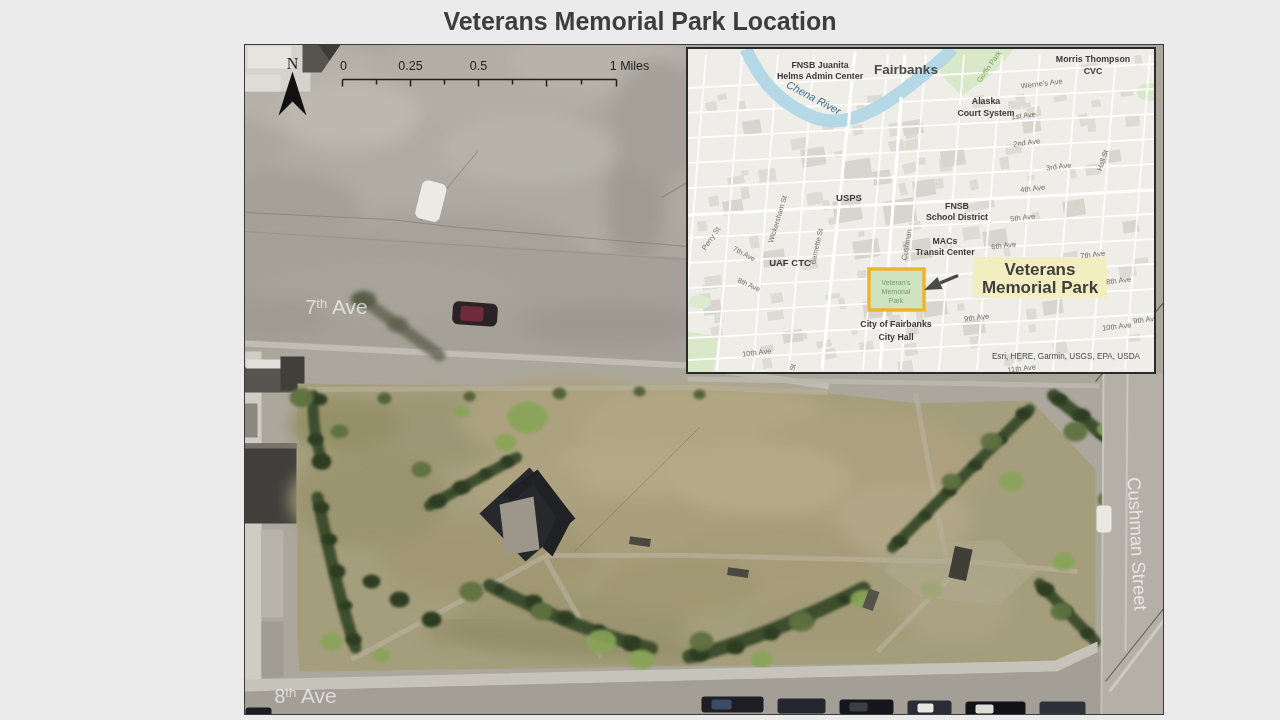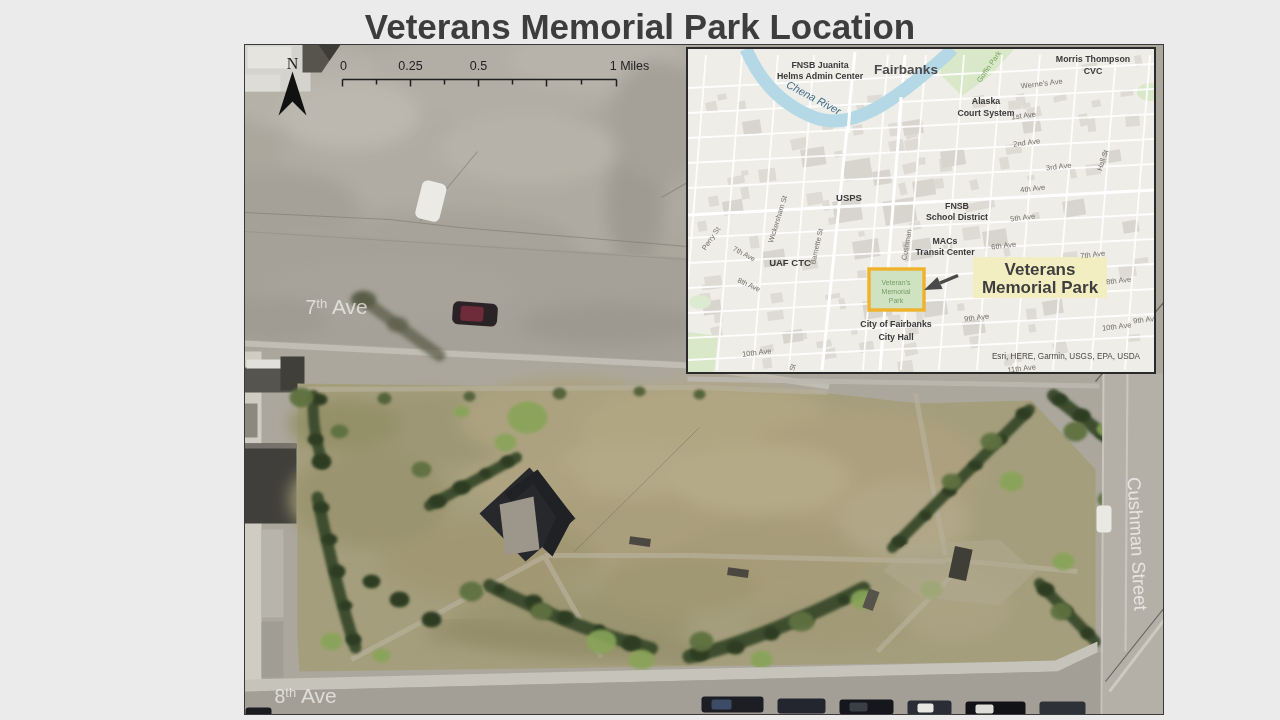--- a/index.html
+++ b/index.html
@@ -1,16 +1,16 @@
 <!DOCTYPE html>
 <html><head><meta charset="utf-8">
 <style>
 html,body{margin:0;padding:0;}
 body{width:1280px;height:720px;background:#ebebeb;overflow:hidden;position:relative;font-family:"Liberation Sans",sans-serif;}
-.title{position:absolute;left:0;top:7px;width:1280px;text-align:center;font-size:35px;font-weight:bold;color:#3d3d3d;}
+.title{position:absolute;left:0;top:7px;width:1280px;text-align:center;font-size:25px;font-weight:bold;color:#3d3d3d;}
 .photo{position:absolute;left:244px;top:44px;width:918px;height:669px;border:1.5px solid #3a3a3a;}
 .inset{position:absolute;left:686px;top:47px;width:470px;height:327px;border:2px solid #2a2a2a;box-sizing:border-box;}
 svg{display:block;}
 </style></head>
 <body>
 
 <div class="title">Veterans Memorial Park Location</div>
 
 <div class="photo">
 <svg width="918" height="669" viewBox="245.5 45.5 918 669" preserveAspectRatio="none">

